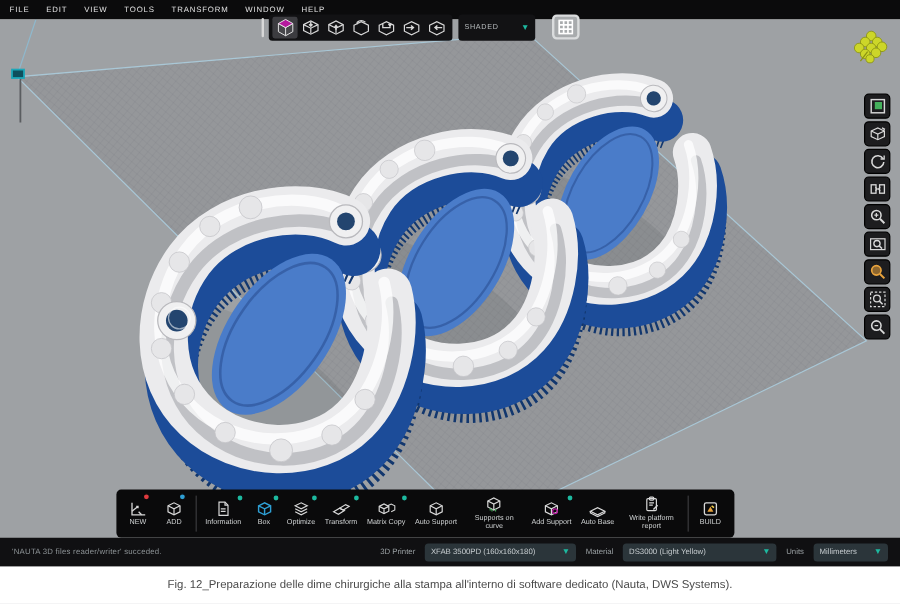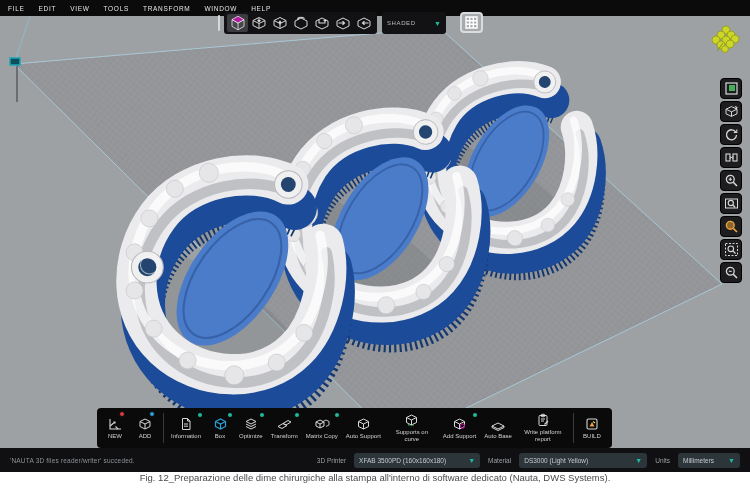--- a/index.html
+++ b/index.html
@@ -54,21 +54,21 @@
   .status-msg { font-size:6.5px; color:#8e9497; letter-spacing:.2px; }
   .status-right { margin-left:auto; display:flex; align-items:center; gap:8px; }
   .dd-label { font-size:6.5px; color:#9aa0a3; }
   .dd { display:flex; align-items:center; justify-content:space-between; gap:6px; background:#2b353a;
         border-radius:3px; height:15px; padding:0 5px; cursor:pointer; }
   .dd .val { font-size:6.5px; color:#c6cccf; white-space:nowrap; }
   .dd.printer { width:126px; } .dd.material { width:128px; } .dd.units { width:62px; }
 
   
   .caption-strip { position:absolute; left:0; top:472px; width:750px; height:31px; background:#fff;
-                   display:flex; justify-content:center; }
+                   display:flex; align-items:center; justify-content:center; }
   .caption-strip span { font-size:9.5px; color:#4a4a4a; }
 </style>
 </head>
 <body>
 
 <div class="screen">
 
   <div class="menubar">
     <span>FILE</span>
     <span>EDIT</span>

